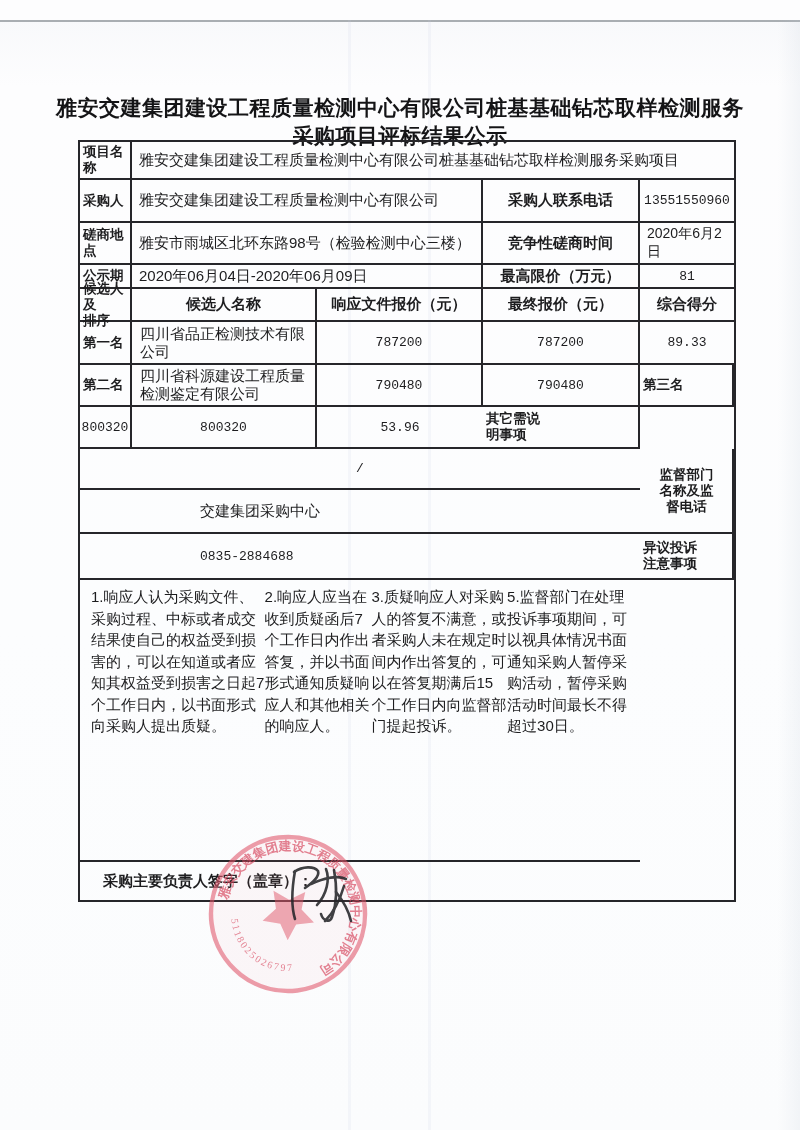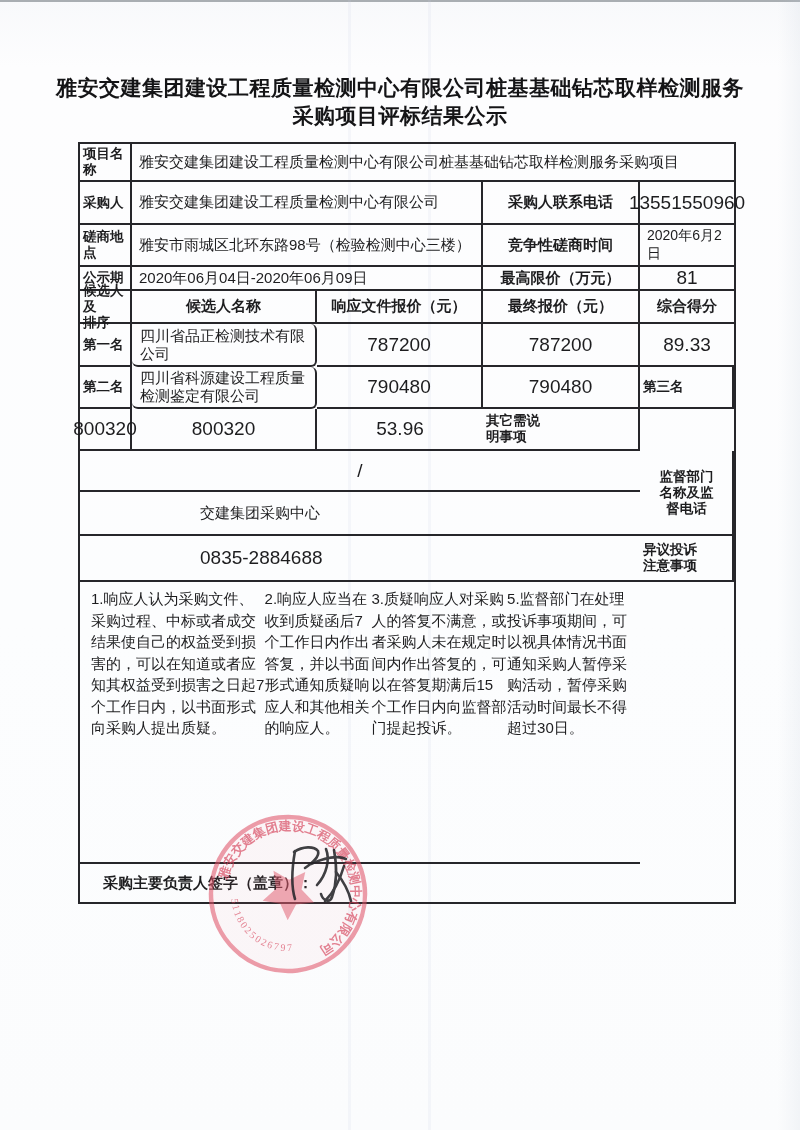--- a/index.html
+++ b/index.html
@@ -2,44 +2,44 @@
 <html><head>
 <meta charset="utf-8">
 <style>
   html,body{margin:0;padding:0;}
   body{
     width:800px;height:1130px;position:relative;overflow:hidden;
     background:#fdfdfe;color:#1d1d1f;
     font-family:"Liberation Sans","DejaVu Sans",sans-serif;
   }
   .page{position:absolute;inset:0;
-    background:linear-gradient(180deg,#f8f9fb 0%,#fdfdfe 6%,#fcfdfe 55%,#fbfcfd 100%);}
+    background:linear-gradient(180deg,#f8f9fb 0%,#fdfdfe 6%,#fcfdfe 55%,#fbfcfd 100%);margin-top:20px;}
   .scan-top{position:absolute;top:0;left:0;right:0;height:2px;background:#8f9499;opacity:.75;}
   .streak{position:absolute;top:0;bottom:0;width:3px;background:rgba(195,208,224,.14);}
   .edge-r{position:absolute;top:0;bottom:0;right:0;width:22px;
     background:linear-gradient(90deg,rgba(190,200,214,0),rgba(190,200,214,.16));}
 
   .title{position:absolute;top:74px;left:55px;width:690px;text-align:center;
     font-size:21px;font-weight:bold;line-height:28px;letter-spacing:.5px;color:#141416;}
 
-  .tbl{position:absolute;left:78px;top:142px;display:grid;
+  .tbl{position:absolute;left:78px;top:120px;display:grid;
     grid-template-columns:52px 185px 166px 157px 94px;
     grid-template-rows:38px 43px 42px 24px 33px 43px 42px 42px 41px 44px 46px 282px 38px;
     border:2px solid #26262a;}
   .c{border-right:2px solid #26262a;border-bottom:2px solid #26262a;box-sizing:border-box;
     display:flex;align-items:center;font-size:15px;padding:2px 7px;background:transparent;}
   .nr{border-right:none;}
   .lbl{font-size:13.5px;font-weight:600;line-height:16px;white-space:pre-line;padding:1px 2px 1px 3px;}
   .hd{font-weight:600;}
   .ctr{justify-content:center;text-align:left;}
   .ctr-lines{justify-content:center;text-align:center;}
-  .num{font-family:Liberation Sans, sans-serif;font-size:19px;}
+  .num{font-family:Liberation Mono, monospace;font-size:13px;}
   .sp2{grid-column:span 2;}
   .sp4{grid-column:span 4;}
-  .name{line-height:18px;padding:6px 8px;border-radius:6px;}
+  .name{line-height:18px;padding:6px 8px;}
   .sup-lbl{grid-row:span 2;}
   .indent{padding-left:120px;}
   .obj{flex-direction:row;justify-content:center;align-items:flex-start;
     line-height:21.5px;padding:6px 11px;}
   .obj div{display:block;}
   .sig{grid-column:1 / -1;border-right:none;border-bottom:none;font-weight:600;padding-left:23px;}
 
   .stamp{position:absolute;left:202px;top:808px;width:172px;height:172px;z-index:6;
     transform:rotate(38deg);opacity:.92;pointer-events:none;}
   .autograph{position:absolute;left:284px;top:842px;width:76px;height:66px;z-index:7;pointer-events:none;}

